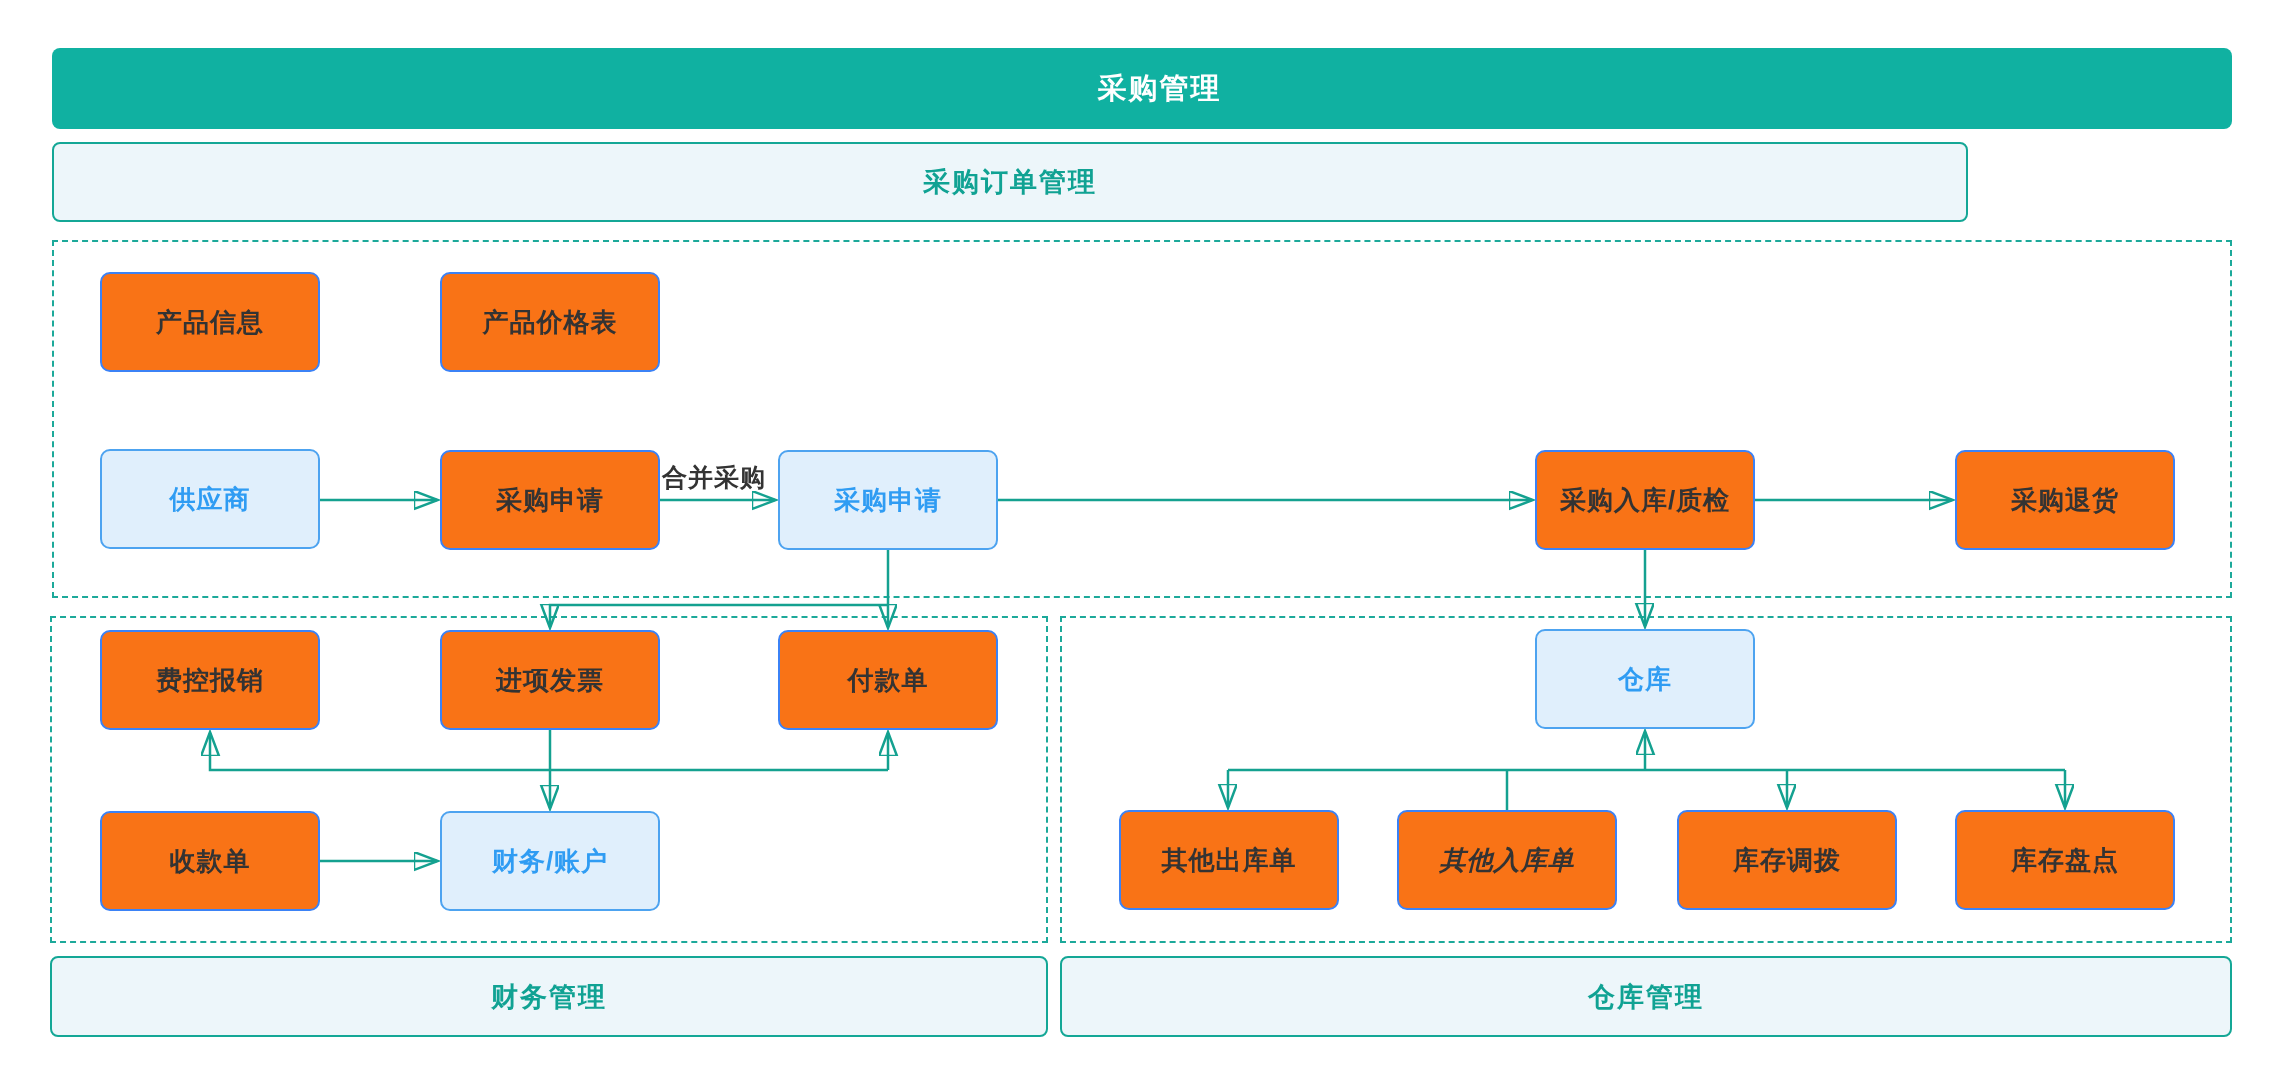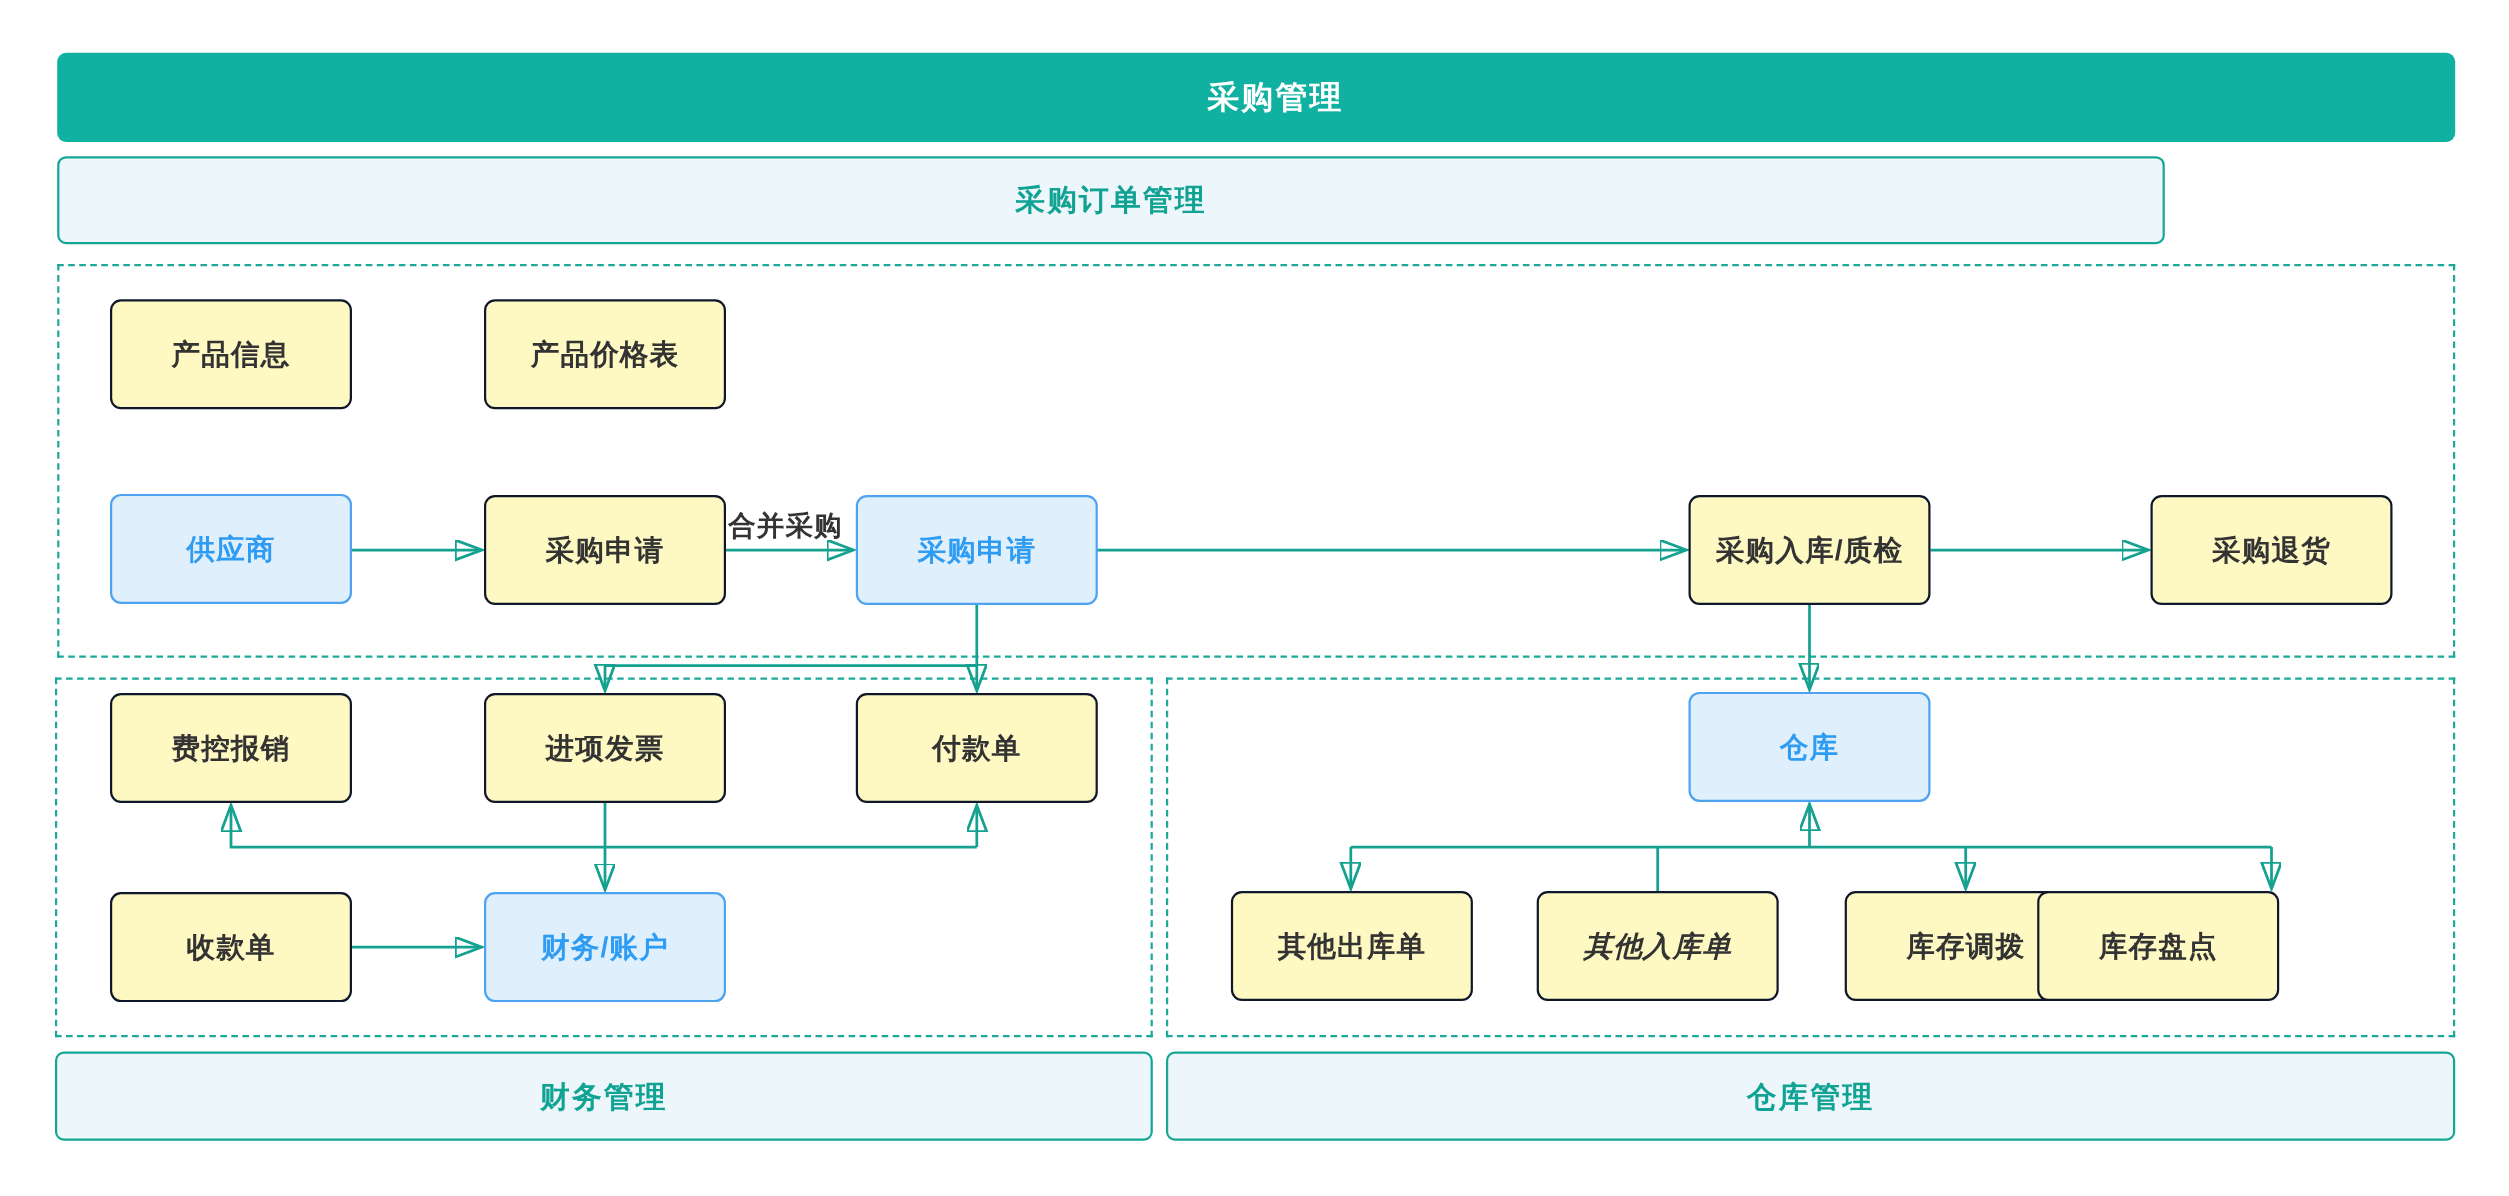--- a/index.html
+++ b/index.html
@@ -11,21 +11,21 @@
           box-sizing:border-box;border-radius:8px;font-weight:bold;}
   .banner.solid{background:#10b1a1;color:#ffffff;font-size:29px;letter-spacing:2px;}
   .banner.light{background:#edf6fa;border:2px solid #14a796;color:#10a293;font-size:27px;letter-spacing:2px;}
 
   
   .section{position:absolute;box-sizing:border-box;border:2px dashed #1ca99a;background:transparent;}
 
   
   .node{position:absolute;width:220px;height:100px;box-sizing:border-box;
         display:flex;align-items:center;justify-content:center;
-        background:#fef9c3;border:2px solid #0f172a;border-radius:10px;
+        background:#f97316;border:2px solid #3b82f6;border-radius:10px;
         color:#333333;font-size:26px;font-weight:600;letter-spacing:1px;}
   .node.blue{background:#e0effc;border:2px solid #4da3f0;color:#2f9cf3;}
 
   
   .edge-label{position:absolute;color:#333333;font-size:25px;font-weight:600;
               letter-spacing:1px;white-space:nowrap;}
 
   svg.edges{position:absolute;left:0;top:0;}
   svg.edges path{stroke:#14a190;stroke-width:2.5;fill:none;}
 </style>
@@ -93,18 +93,18 @@
   <div class="node" style="left:440px;top:630px;">进项发票</div>
   <div class="node" style="left:778px;top:630px;">付款单</div>
 
   <div class="node" style="left:100px;top:811px;">收款单</div>
   <div class="node blue" style="left:440px;top:811px;">财务/账户</div>
 
   <div class="node blue" style="left:1535px;top:629px;">仓库</div>
   <div class="node" style="left:1119px;top:810px;">其他出库单</div>
   <div class="node" style="left:1397px;top:810px;font-style:italic;">其他入库单</div>
   <div class="node" style="left:1677px;top:810px;">库存调拨</div>
-  <div class="node" style="left:1852px;top:810px;">库存盘点</div>
+  <div class="node" style="left:1955px;top:810px;">库存盘点</div>
 
   <div class="banner light" style="left:50px;top:956px;width:998px;height:81px;">财务管理</div>
   <div class="banner light" style="left:1060px;top:956px;width:1172px;height:81px;">仓库管理</div>
 
 </div>
 
 </body></html>

